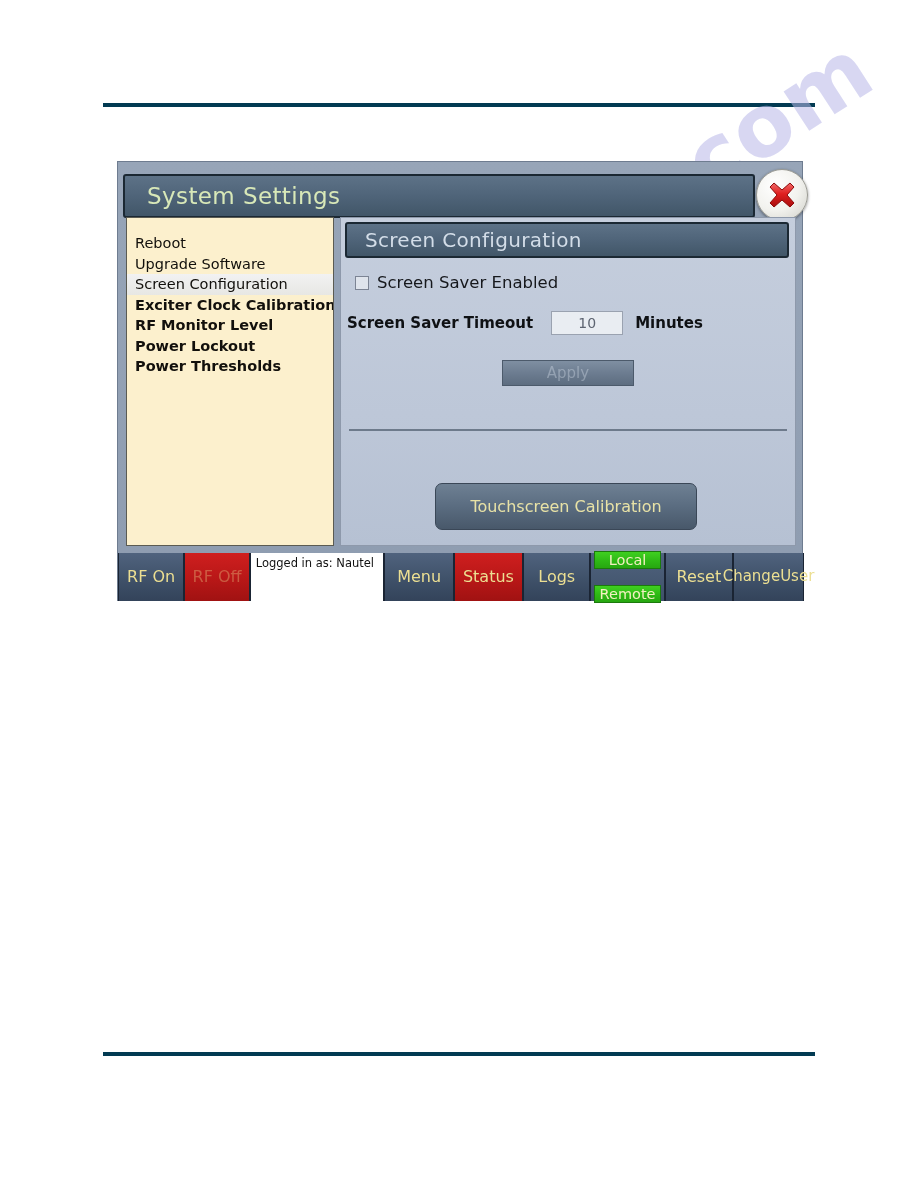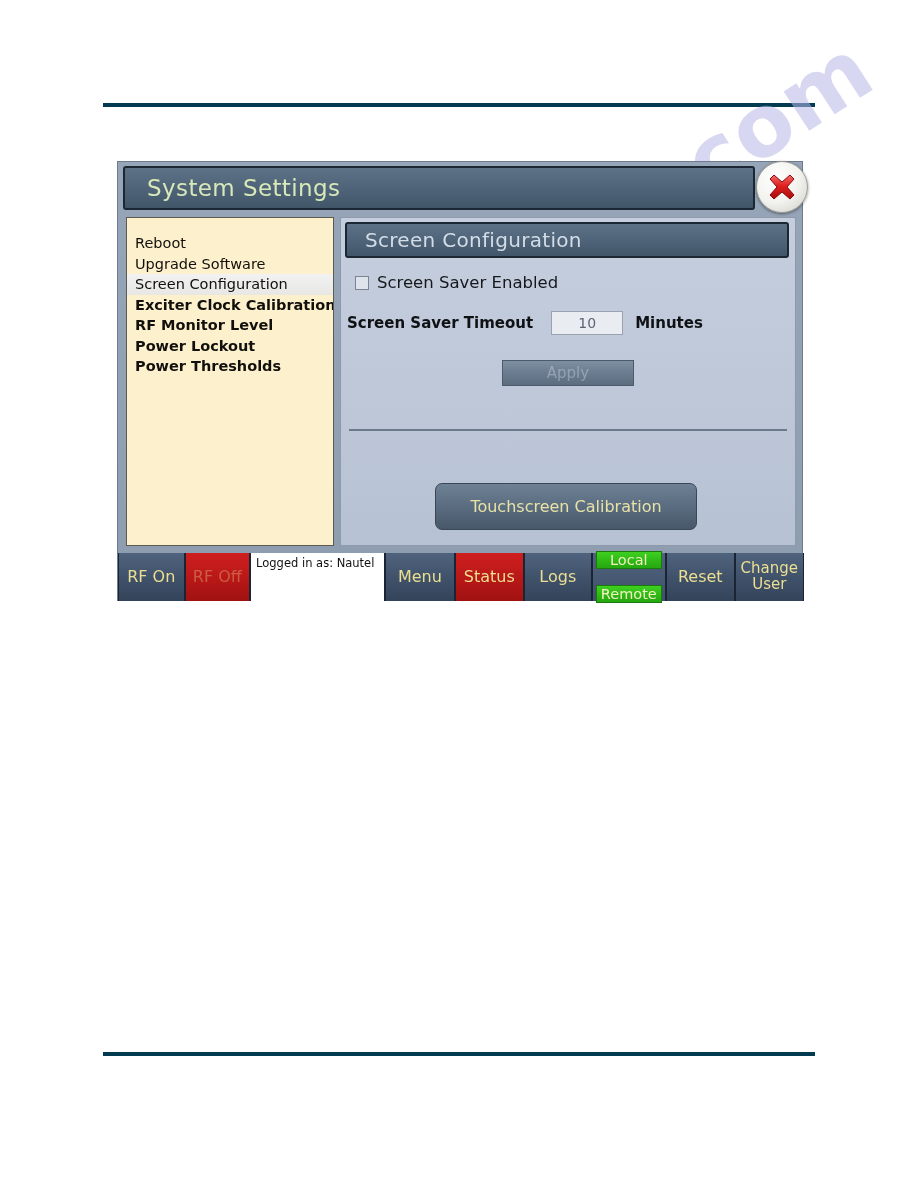--- a/index.html
+++ b/index.html
@@ -56,21 +56,21 @@
     background: linear-gradient(180deg, #97a5b8 0%, #8e9cb0 100%);
     border: 1px solid #6e7c90;
     box-sizing: border-box;
     z-index: 10;
   }
 
   
   .titlebar-row {
     position: absolute;
     left: 0;
-    top: 0;
+    top: 8px;
     width: 686px;
     height: 58px;
   }
   .titlebar {
     position: absolute;
     left: 5px;
     top: 4px;
     width: 632px;
     height: 44px;
     box-sizing: border-box;
@@ -326,21 +326,21 @@
     border: 1px solid #1b7a0c;
     display: flex;
     align-items: center;
     justify-content: center;
     font-size: 14.5px;
     color: #f2f0c0;
   }
   .tb-btn.reset { width: 70px; }
   .tb-btn.change-user {
     width: 71px;
-    flex-direction: column;
+    flex-direction: row;
     font-size: 15px;
   }
 </style>
 </head>
 <body>
 
 <div class="page-rule top"></div>
 <div class="page-rule bottom"></div>
 
 <div class="watermark">manualslive.com</div>

